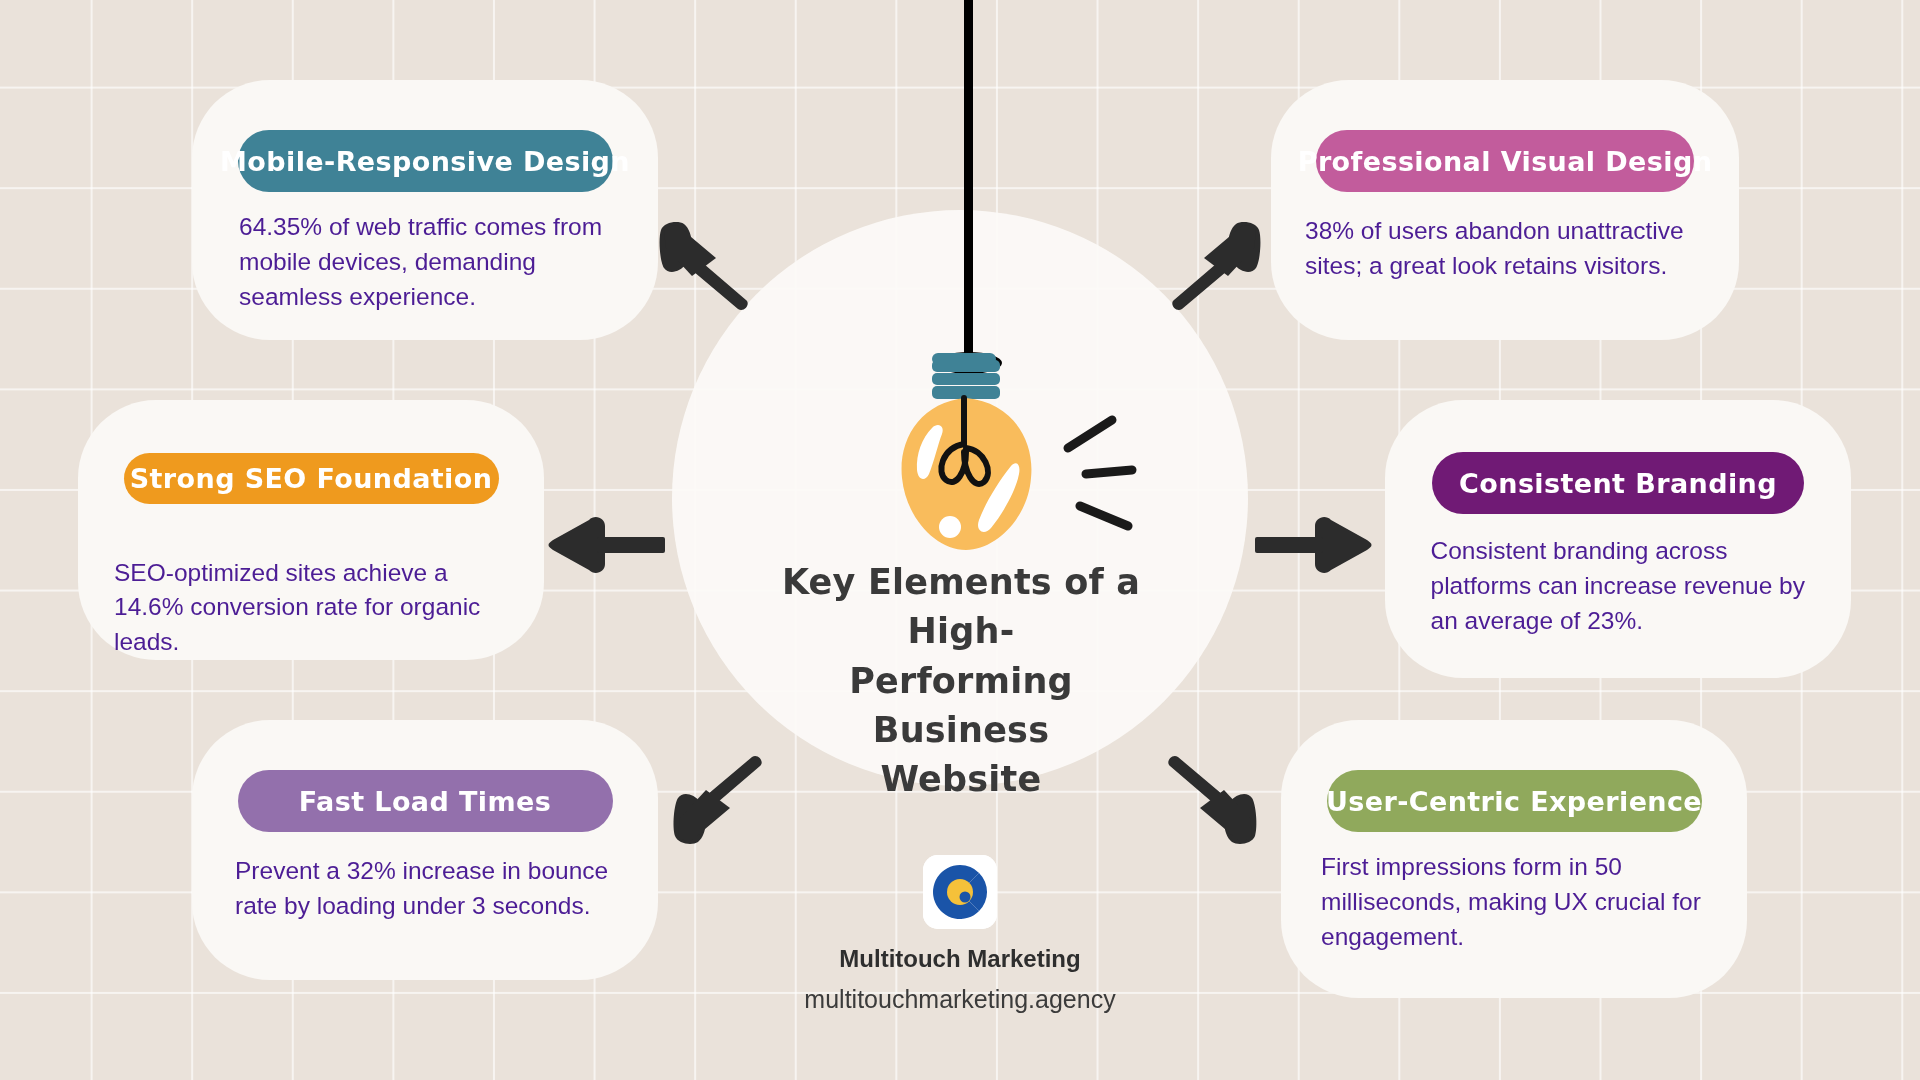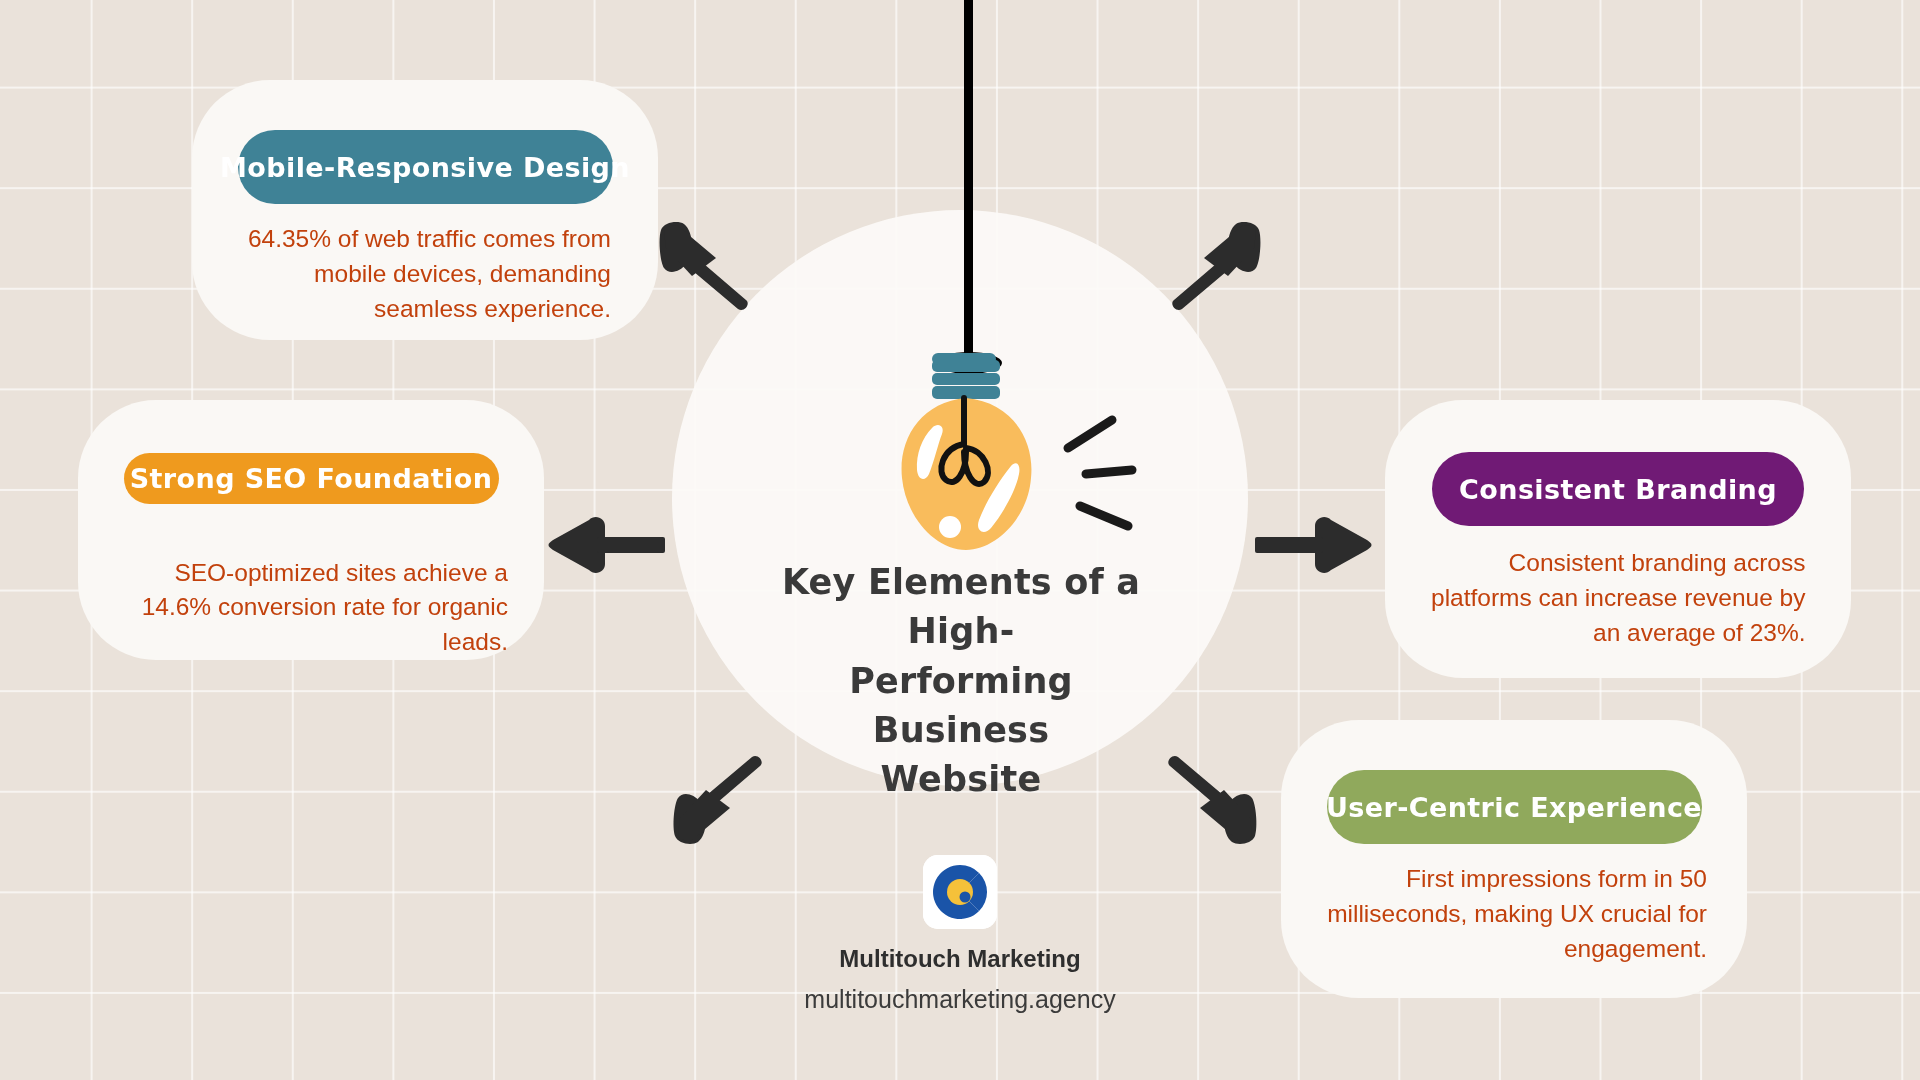--- a/index.html
+++ b/index.html
@@ -81,28 +81,28 @@
     font-weight: bold;
     font-size: 27px;
     letter-spacing: 0.4px;
     text-align: center;
     display: flex;
     align-items: center;
     justify-content: center;
     box-sizing: border-box;
     white-space: nowrap;
     padding: 0 26px;
-    height: 74px;
+    height: 62px;
   }
   .card-body {
-    color: #c2410c;
+    color: #4c1d95;
     font-family: "Liberation Sans", sans-serif;
     font-size: 24.5px;
     line-height: 1.42;
-    text-align: right;
+    text-align: left;
     box-sizing: border-box;
   }
 
   
   #card-mobile      { left: 192px;  top: 80px;  width: 466px; height: 260px; }
   #card-mobile .pill      { margin-top: 50px; width: 375px; }
   #card-mobile .card-body { margin-top: 18px; width: 372px; }
 
   #card-visual      { left: 1271px; top: 80px;  width: 468px; height: 260px; }
   #card-visual .pill      { margin-top: 50px; width: 378px; }
@@ -216,31 +216,39 @@
     <div>Key Elements of a High-</div>
     <div>Performing Business</div>
     <div>Website</div>
   </div>
 
   <div class="card" id="card-mobile">
     <div class="pill" style="background:#3F8296">Mobile-Responsive Design</div>
     <div class="card-body">64.35% of web traffic comes from mobile devices, demanding seamless experience.</div>
   </div>
 
+  <div class="card" id="card-visual">
+    <div class="pill" style="background:#C25C9C">Professional Visual Design</div>
+    <div class="card-body">38% of users abandon unattractive sites; a great look retains visitors.</div>
+  </div>
 
   <div class="card" id="card-seo">
     <div class="pill" style="background:#EF9A1E">Strong SEO Foundation</div>
     <div class="card-body">SEO-optimized sites achieve a 14.6% conversion rate for organic leads.</div>
   </div>
 
   <div class="card" id="card-branding">
     <div class="pill" style="background:#701a75">Consistent Branding</div>
     <div class="card-body">Consistent branding across platforms can increase revenue by an average of 23%.</div>
   </div>
 
+  <div class="card" id="card-load">
+    <div class="pill" style="background:#9370AC">Fast Load Times</div>
+    <div class="card-body">Prevent a 32% increase in bounce rate by loading under 3 seconds.</div>
+  </div>
 
   <div class="card" id="card-ux">
     <div class="pill" style="background:#90A95C">User-Centric Experience</div>
     <div class="card-body">First impressions form in 50 milliseconds, making UX crucial for engagement.</div>
   </div>
 
   <div class="arrow" style="left:650px; top:214px; width:110px; height:100px;">
     <svg viewBox="0 0 110 100" width="110" height="100">
       <g fill="#2C2C2C">
         <path d="M34 10 C28 6 14 8 11 16 C8 25 10 48 14 54 C19 61 30 58 36 50

